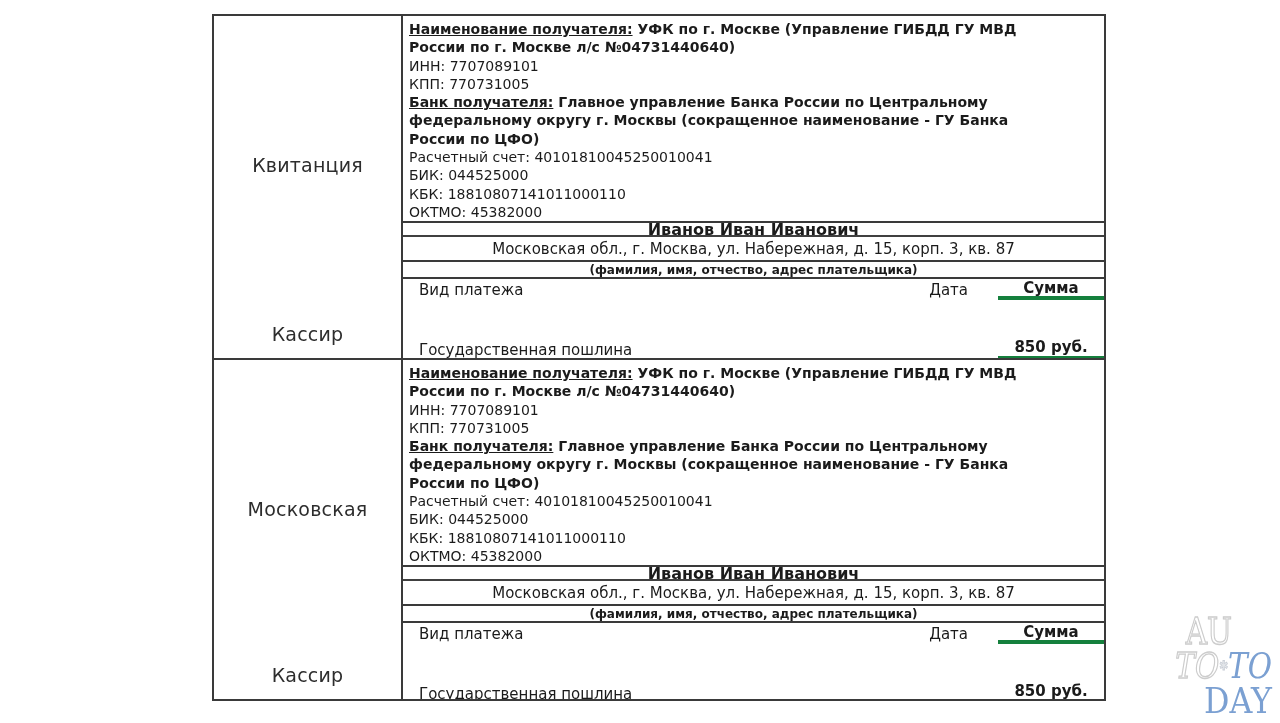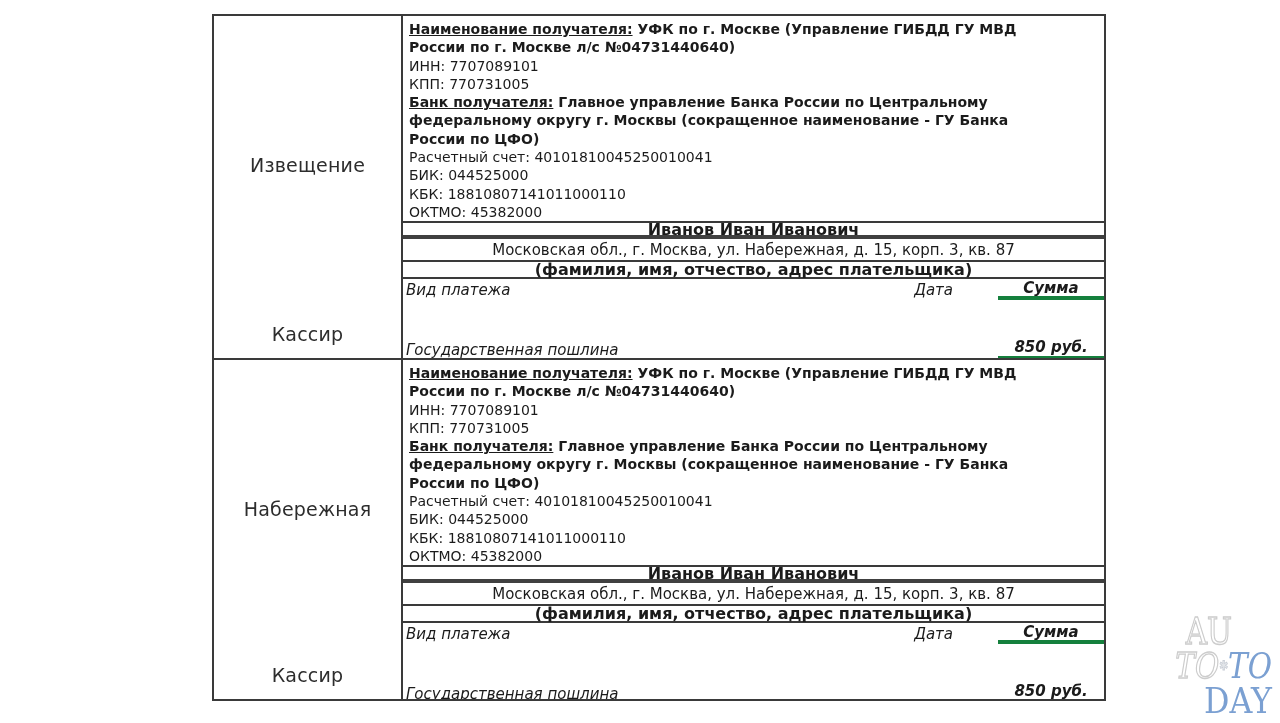--- a/index.html
+++ b/index.html
@@ -53,46 +53,45 @@
   .rest-after-label { margin-left:5px; }
 
   .name-row {
     flex:none; height:14px; box-sizing:border-box;
     border-top:2px solid #3a3a3a;
     display:flex; align-items:center; justify-content:center;
     font-weight:bold; font-size:16px;
   }
   .addr-row {
     flex:none; height:25px; box-sizing:border-box;
-    border-top:4px solid #404040;
+    border-top:2px solid #404040;
     display:flex; align-items:center; justify-content:center;
     font-size:15px;
   }
   .caption-row {
     flex:none; height:19px; box-sizing:border-box;
     border-top:2px solid #3a3a3a;
     border-bottom:2px solid #3a3a3a;
     display:flex; align-items:center; justify-content:center;
-    font-size:16px; font-weight:bold;
+    font-size:12px; font-weight:bold;
   }
 
   .pay-block {
     flex:1; min-height:0;
     display:flex; flex-direction:column;
-    padding-left:3px;
+    padding-left:16px;
     font-size:15px;
-    font-style:italic;
   }
   .pay-row { display:flex; align-items:flex-end; }
   .pay-row-a { flex:none; height:21px; }
   .pay-row-b { flex:none; height:23px;margin-top:37px; }
   .pay-row-c { flex:1; }
   .pay-label { padding-bottom:1px; }
   .spacer { flex:1; }
-  .date-label { margin-right:45px; padding-bottom:1px; }
+  .date-label { margin-right:30px; padding-bottom:1px; }
   .sum-cell {
     flex:none; width:106px; align-self:stretch;
     border-bottom:4px solid #15803d; box-sizing:border-box;
     display:flex; align-items:center; justify-content:center;
     font-weight:bold;
   }
   .sig-label { margin-left:3px; }
 
   .watermark {
     position:absolute; right:8px; top:612px;
@@ -134,21 +133,21 @@
     margin-top:-1px;
   }
 </style>
 </head>
 <body>
 
 <div class="receipt-table">
 
   <div class="section section-first">
     <div class="left-cell">
-      <div class="side-label-top">Извещение</div>
+      <div class="side-label-top">Квитанция</div>
       <div class="side-label-bottom">Кассир</div>
     </div>
     <div class="right-cell">
       <div class="info-block">
         <div class="info-line"><span class="ulabel">Наименование получателя:</span><span class="bold rest-after-label">УФК по г. Москве (Управление ГИБДД ГУ МВД</span></div>
         <div class="info-line bold">России по г. Москве л/с №04731440640)</div>
         <div class="info-line">ИНН: 7707089101</div>
         <div class="info-line">КПП: 770731005</div>
         <div class="info-line"><span class="ulabel">Банк получателя:</span><span class="bold rest-after-label">Главное управление Банка России по Центральному</span></div>
         <div class="info-line bold">федеральному округу г. Москвы (сокращенное наименование - ГУ Банка</div>
@@ -176,21 +175,21 @@
         <div class="pay-row pay-row-c">
           <span class="bold">Плательщик</span>
           <span class="sig-label">(подпись)</span>
         </div>
       </div>
     </div>
   </div>
 
   <div class="section section-second">
     <div class="left-cell">
-      <div class="side-label-top">Набережная</div>
+      <div class="side-label-top">Московская</div>
       <div class="side-label-bottom">Кассир</div>
     </div>
     <div class="right-cell">
       <div class="info-block">
         <div class="info-line"><span class="ulabel">Наименование получателя:</span><span class="bold rest-after-label">УФК по г. Москве (Управление ГИБДД ГУ МВД</span></div>
         <div class="info-line bold">России по г. Москве л/с №04731440640)</div>
         <div class="info-line">ИНН: 7707089101</div>
         <div class="info-line">КПП: 770731005</div>
         <div class="info-line"><span class="ulabel">Банк получателя:</span><span class="bold rest-after-label">Главное управление Банка России по Центральному</span></div>
         <div class="info-line bold">федеральному округу г. Москвы (сокращенное наименование - ГУ Банка</div>

